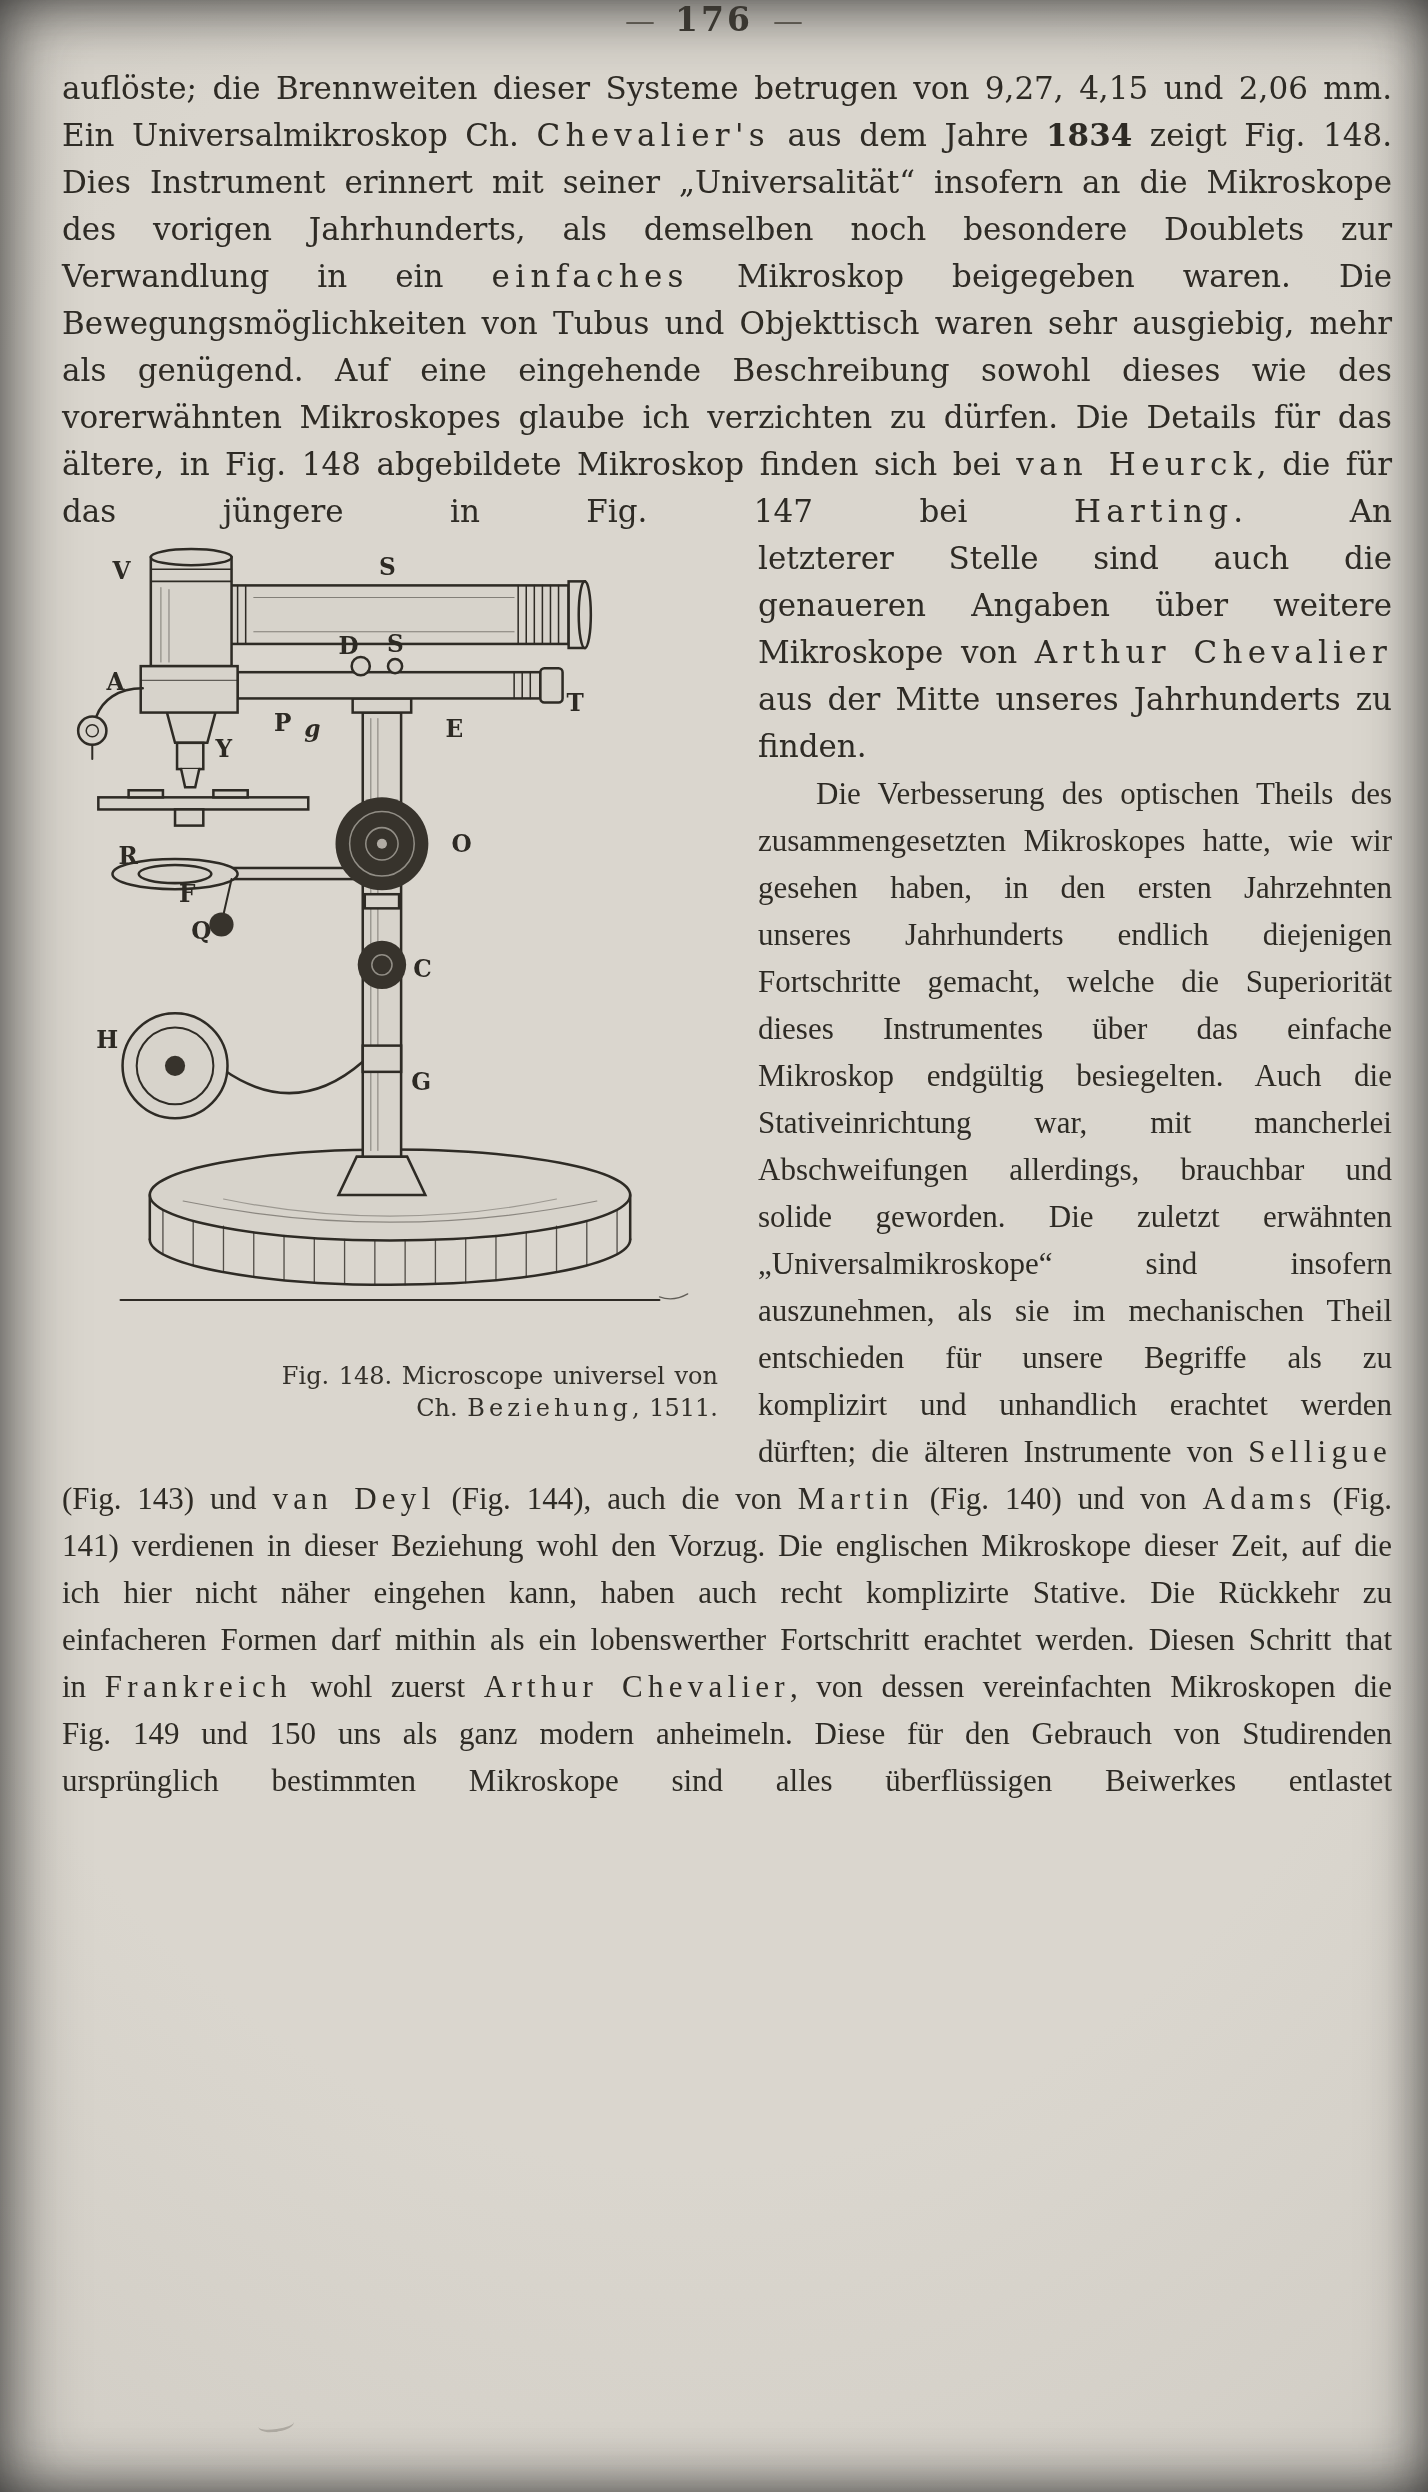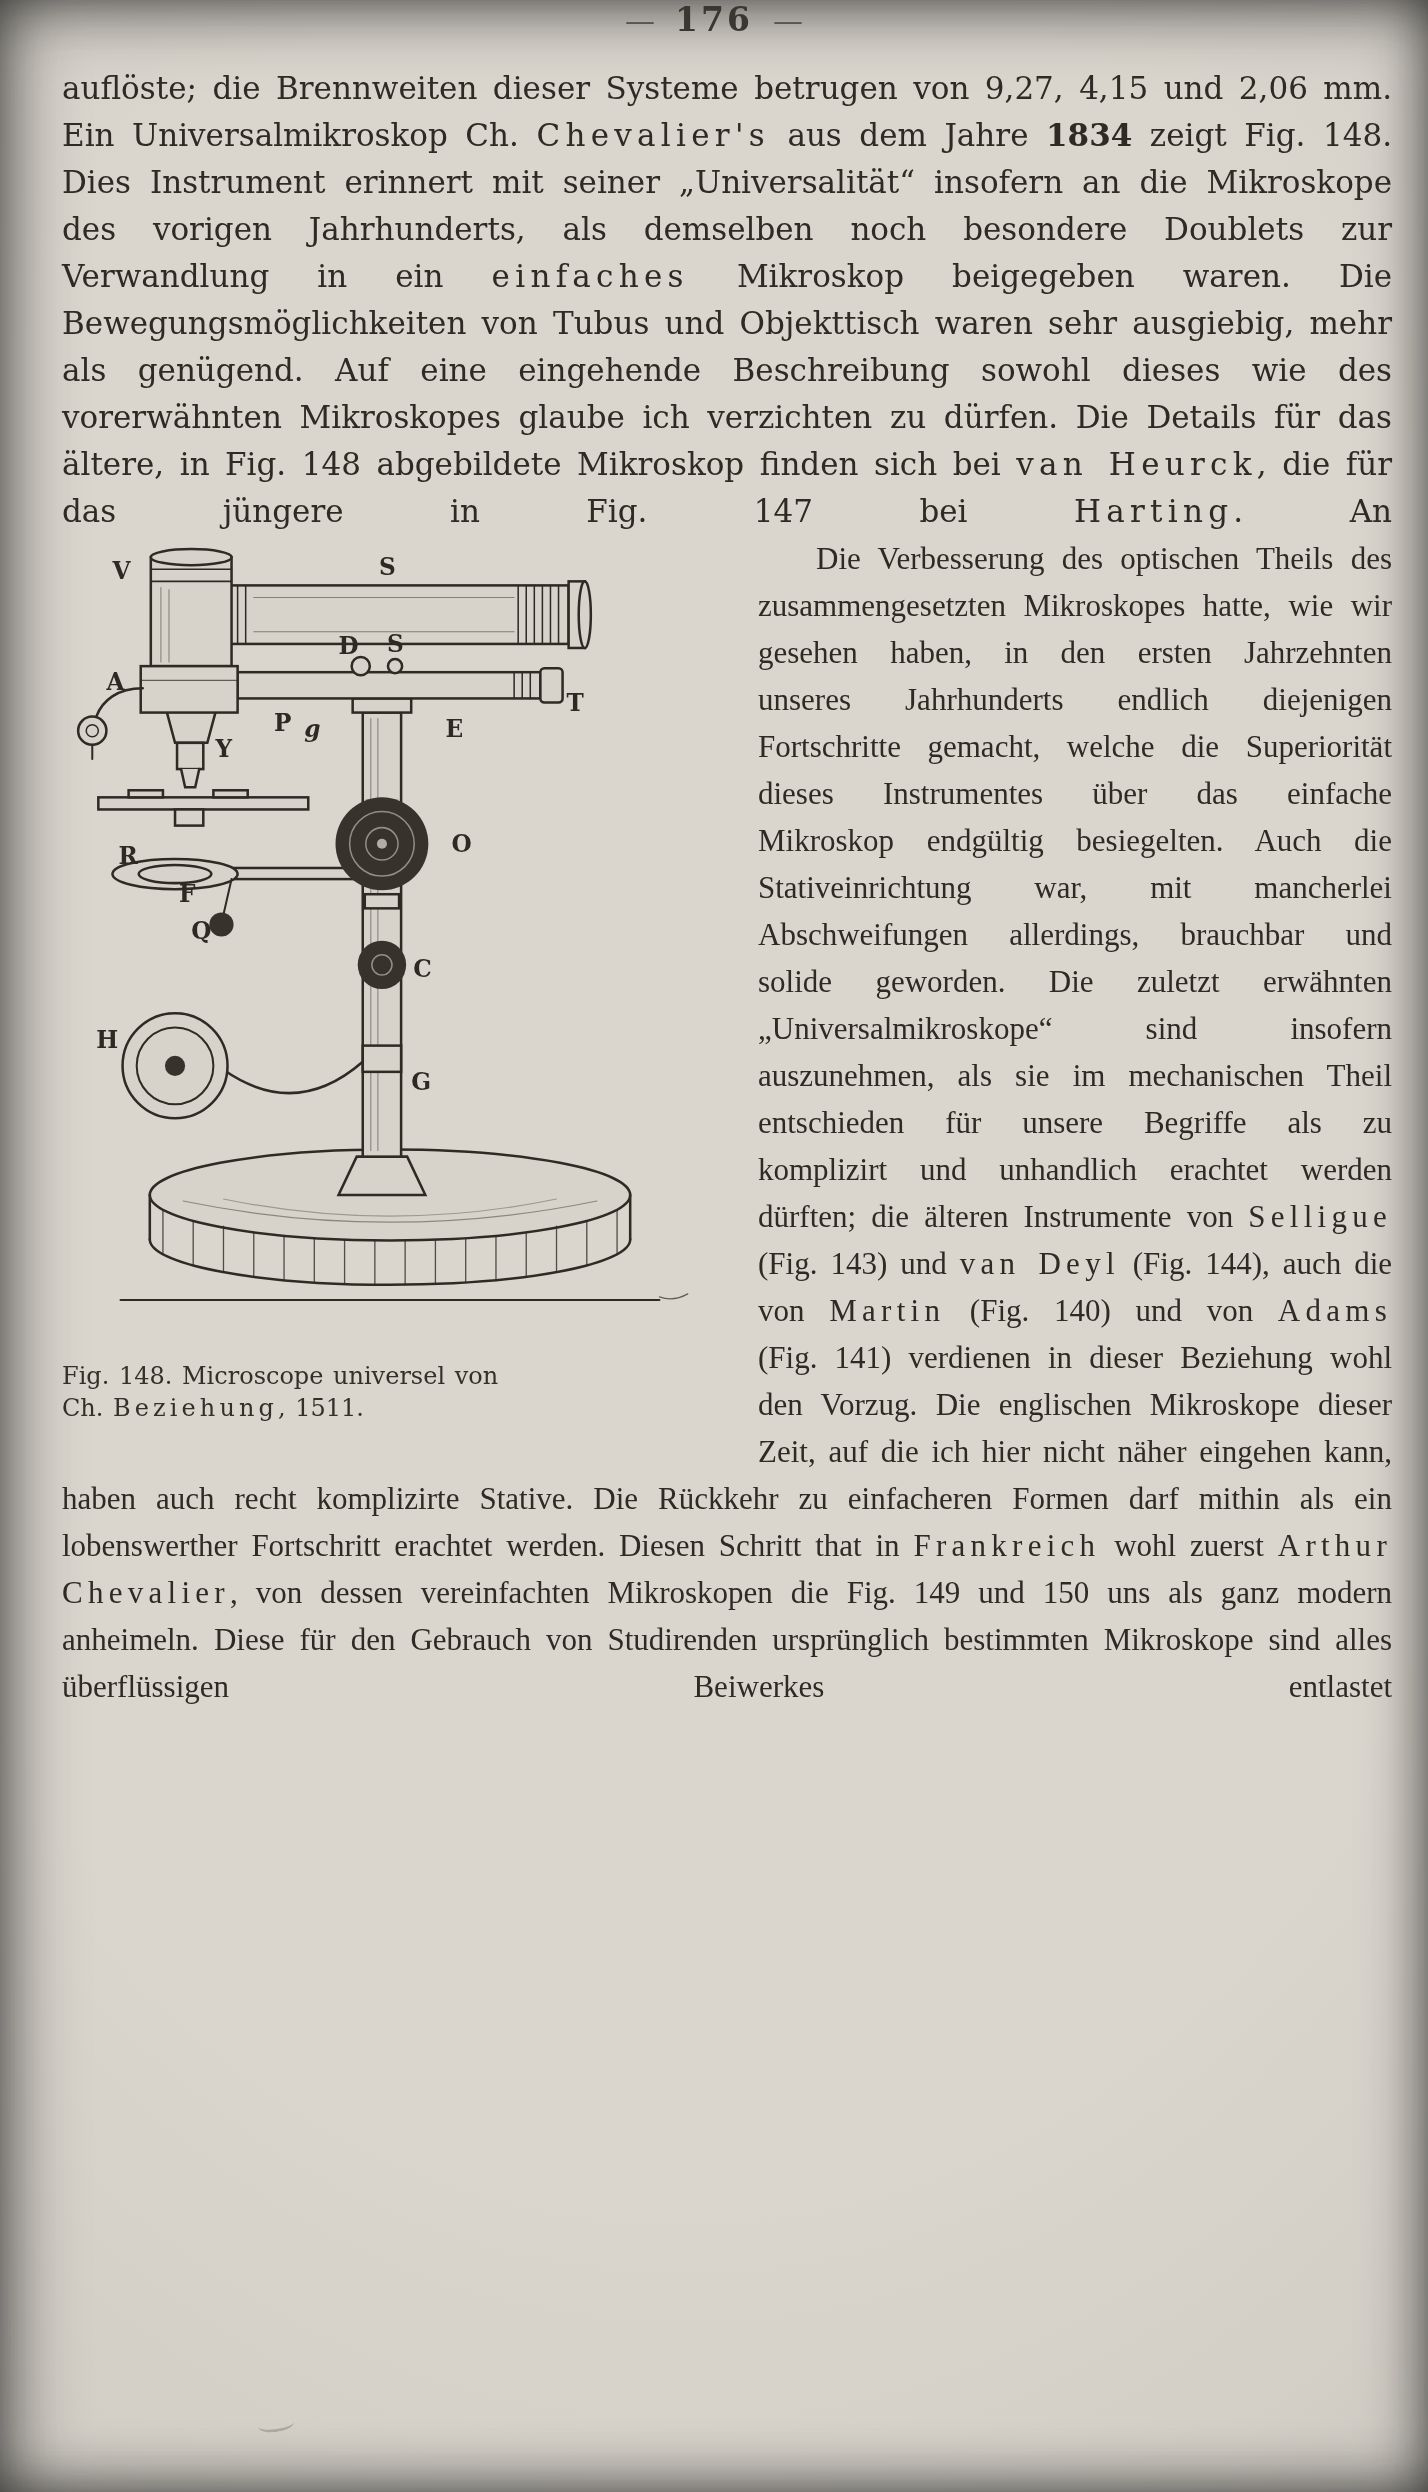--- a/index.html
+++ b/index.html
@@ -43,21 +43,21 @@
   .bold { font-weight: bold; }
 
   figure.micro {
     float: left;
     width: 656px;
     margin: 6px 40px 16px 0;
     padding: 0;
   }
   figure.micro svg { display: block; width: 656px; height: auto; }
   figcaption {
-    text-align: left;
+    text-align: right;
     font-size: 24px;
     line-height: 32px;
     margin-top: 12px;
     color: #33302a;
     word-spacing: 2px;
   }
   .fig-letter {
     font-family: "DejaVu Serif", serif;
     font-weight: 600;
     font-size: 23px;
@@ -182,19 +182,20 @@
               <text x="34" y="502" class="fig-letter">H</text>
               <text x="346" y="544" class="fig-letter">G</text>
             </g>
         </svg>
         <figcaption>
           <div>Fig. 148.  Microscope universel von</div>
           <div><span>Ch. </span><span class="sp">Beziehung</span><span>, 1511.</span></div>
         </figcaption>
       </figure>
 
+      <p><span>letzterer Stelle sind auch die genaueren Angaben über weitere Mikroskope von </span><span class="sp">Arthur Chevalier</span><span> aus der Mitte unseres Jahrhunderts zu finden.</span></p>
       <p class="indent jlast"><span>Die Verbesserung des optischen Theils des zusammengesetzten Mikroskopes hatte, wie wir gesehen haben, in den ersten Jahrzehnten unseres Jahrhunderts endlich diejenigen Fortschritte gemacht, welche die Superiorität dieses Instrumentes über das einfache Mikroskop endgültig besiegelten.  Auch die Stativeinrichtung war, mit mancherlei Abschweifungen allerdings, brauchbar und solide geworden.  Die zuletzt erwähnten „Universalmikroskope“ sind insofern auszunehmen, als sie im mechanischen Theil entschieden für unsere Begriffe als zu komplizirt und unhandlich erachtet werden dürften; die älteren Instrumente von </span><span class="sp">Selligue</span><span> (Fig. 143) und </span><span class="sp">van Deyl</span><span> (Fig. 144), auch die von </span><span class="sp">Martin</span><span> (Fig. 140) und von </span><span class="sp">Adams</span><span> (Fig. 141) verdienen in dieser Beziehung wohl den Vorzug.  Die englischen Mikroskope dieser Zeit, auf die ich hier nicht näher eingehen kann, haben auch recht komplizirte Stative.  Die Rückkehr zu einfacheren Formen darf mithin als ein lobenswerther Fortschritt erachtet werden.  Diesen Schritt that in </span><span class="sp">Frankreich</span><span> wohl zuerst </span><span class="sp">Arthur Chevalier</span><span>, von dessen vereinfachten Mikroskopen die Fig. 149 und 150 uns als ganz modern anheimeln.  Diese für den Gebrauch von Studirenden ursprünglich bestimmten Mikroskope sind alles überflüssigen Beiwerkes entlastet</span></p>
 
     </div>
   </div>
 
   <div class="pencil-mark"></div>
 </div>
 
 </body></html>

